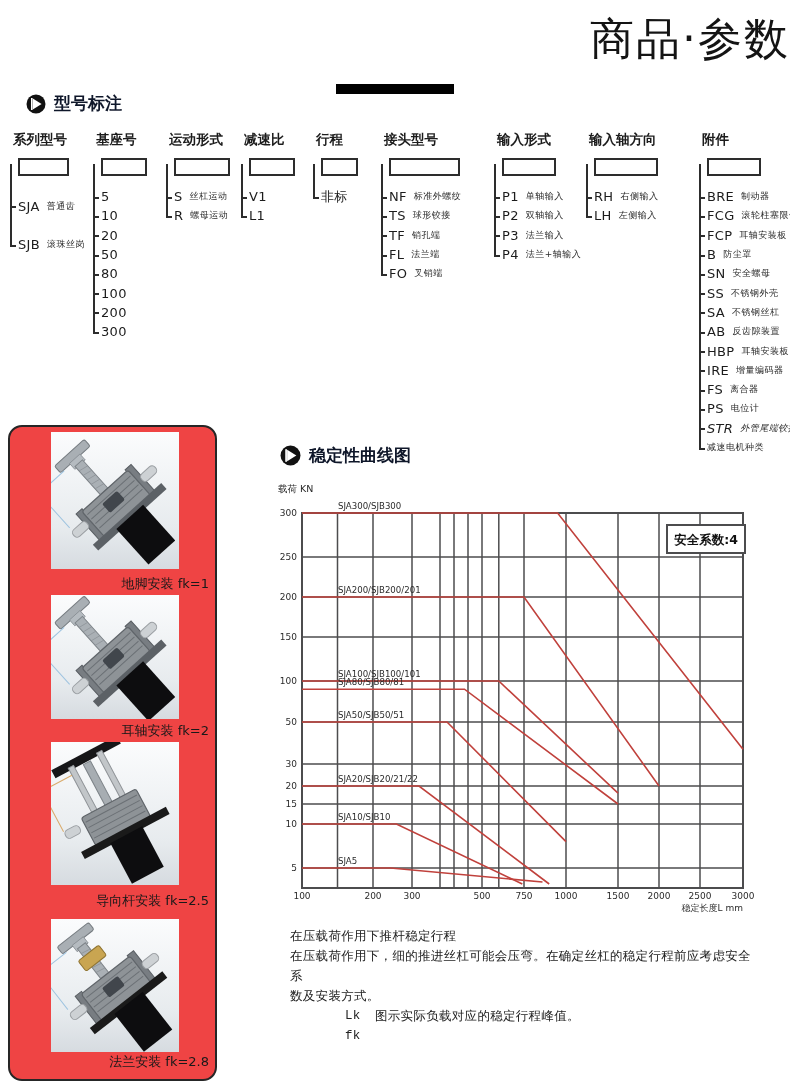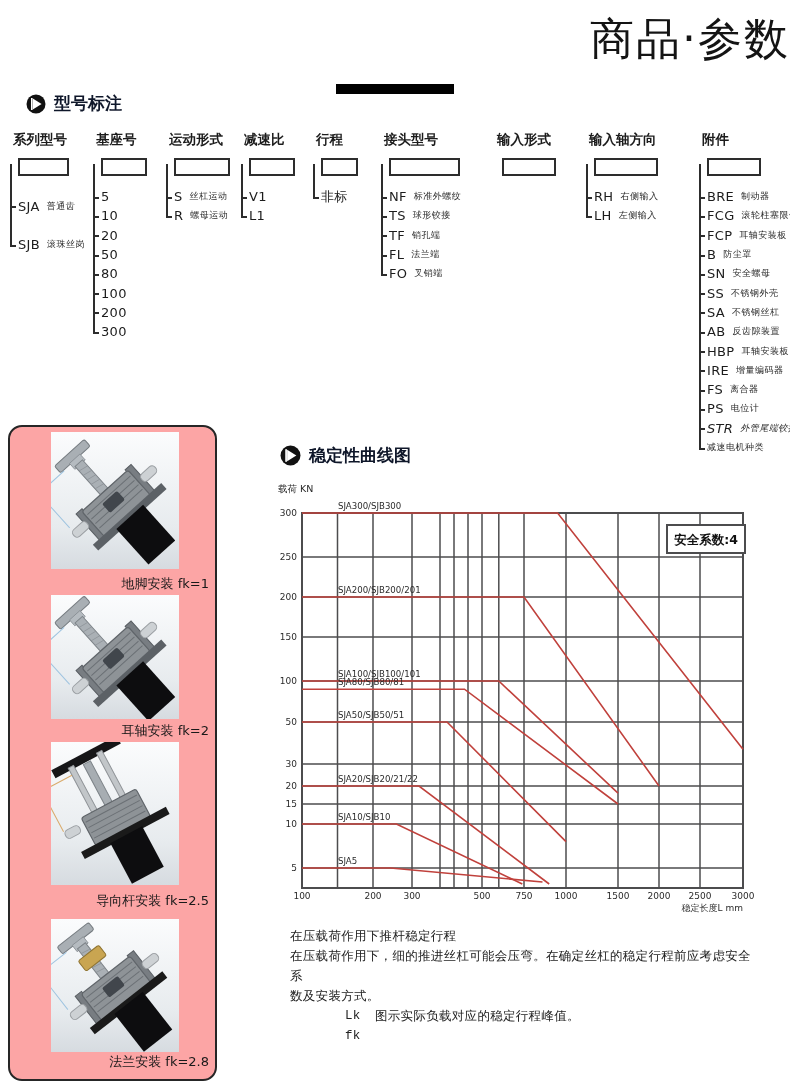--- a/index.html
+++ b/index.html
@@ -18,21 +18,21 @@
   .col-header{font-size:13.5px;font-weight:700;color:#1c1c1c;white-space:nowrap;margin-left:3px;}
   .col-box{margin:9px 0 0 8px;height:14px;border:2px solid #2d2d2d;background:#fff;}
   .col-items{list-style:none;margin:11px 0 0 0;padding:0 0 0 8px;position:relative;}
   .col-items .spine{position:absolute;left:0;width:0;border-left:2px solid #2d2d2d;}
   .col-items li{position:relative;display:flex;align-items:center;white-space:nowrap;}
   .col-items li::before{content:"";position:absolute;left:-8px;top:50%;width:6px;border-top:2px solid #2d2d2d;}
   .code{font-size:13px;color:#1c1c1c;letter-spacing:.3px;}
   .desc{font-size:9px;color:#2b2b2b;padding-left:7px;letter-spacing:.5px;}
   
   .mount-panel{position:absolute;left:8px;top:425px;width:205px;height:652px;
-               border:2px solid #262626;border-radius:14px;background:#fca5a5;}
+               border:2px solid #262626;border-radius:14px;background:#ef4444;}
   .mount-fig{position:absolute;left:41px;width:128px;}
   .mount-fig svg{display:block;width:128px;}
   .mount-cap{position:absolute;right:6px;font-size:13px;color:#191919;white-space:nowrap;text-align:right;}
   
   .chart-wrap{position:absolute;left:270px;top:478px;width:512px;height:450px;}
   
   .notes{position:absolute;left:290px;top:926px;width:465px;font-size:12.5px;
          color:#222;letter-spacing:.3px;}
   .notes .nline{line-height:20px;}
   .notes .ndef{line-height:20px;margin-left:55px;display:flex;}
@@ -163,20 +163,39 @@
           <li style="height: 19.3px;">
             <span class="code">FO</span>
             <span class="desc">叉销端</span>
           </li>
           <i class="spine" style="top: -23px; bottom: 9.65px;"></i>
         </ul>
       </div>
       <div class="col" style="left: 494px;">
         <div class="col-header">输入形式</div>
         <div class="col-box" style="width: 50px;"></div>
+        <ul class="col-items">
+          <li style="height: 19.3px;">
+            <span class="code">P1</span>
+            <span class="desc">单轴输入</span>
+          </li>
+          <li style="height: 19.3px;">
+            <span class="code">P2</span>
+            <span class="desc">双轴输入</span>
+          </li>
+          <li style="height: 19.3px;">
+            <span class="code">P3</span>
+            <span class="desc">法兰输入</span>
+          </li>
+          <li style="height: 19.3px;">
+            <span class="code">P4</span>
+            <span class="desc">法兰+轴输入</span>
+          </li>
+          <i class="spine" style="top: -23px; bottom: 9.65px;"></i>
+        </ul>
       </div>
       <div class="col" style="left: 586px;">
         <div class="col-header">输入轴方向</div>
         <div class="col-box" style="width: 60px;"></div>
         <ul class="col-items">
           <li style="height: 19.3px;">
             <span class="code">RH</span>
             <span class="desc">右侧输入</span>
           </li>
           <li style="height: 19.3px;">

